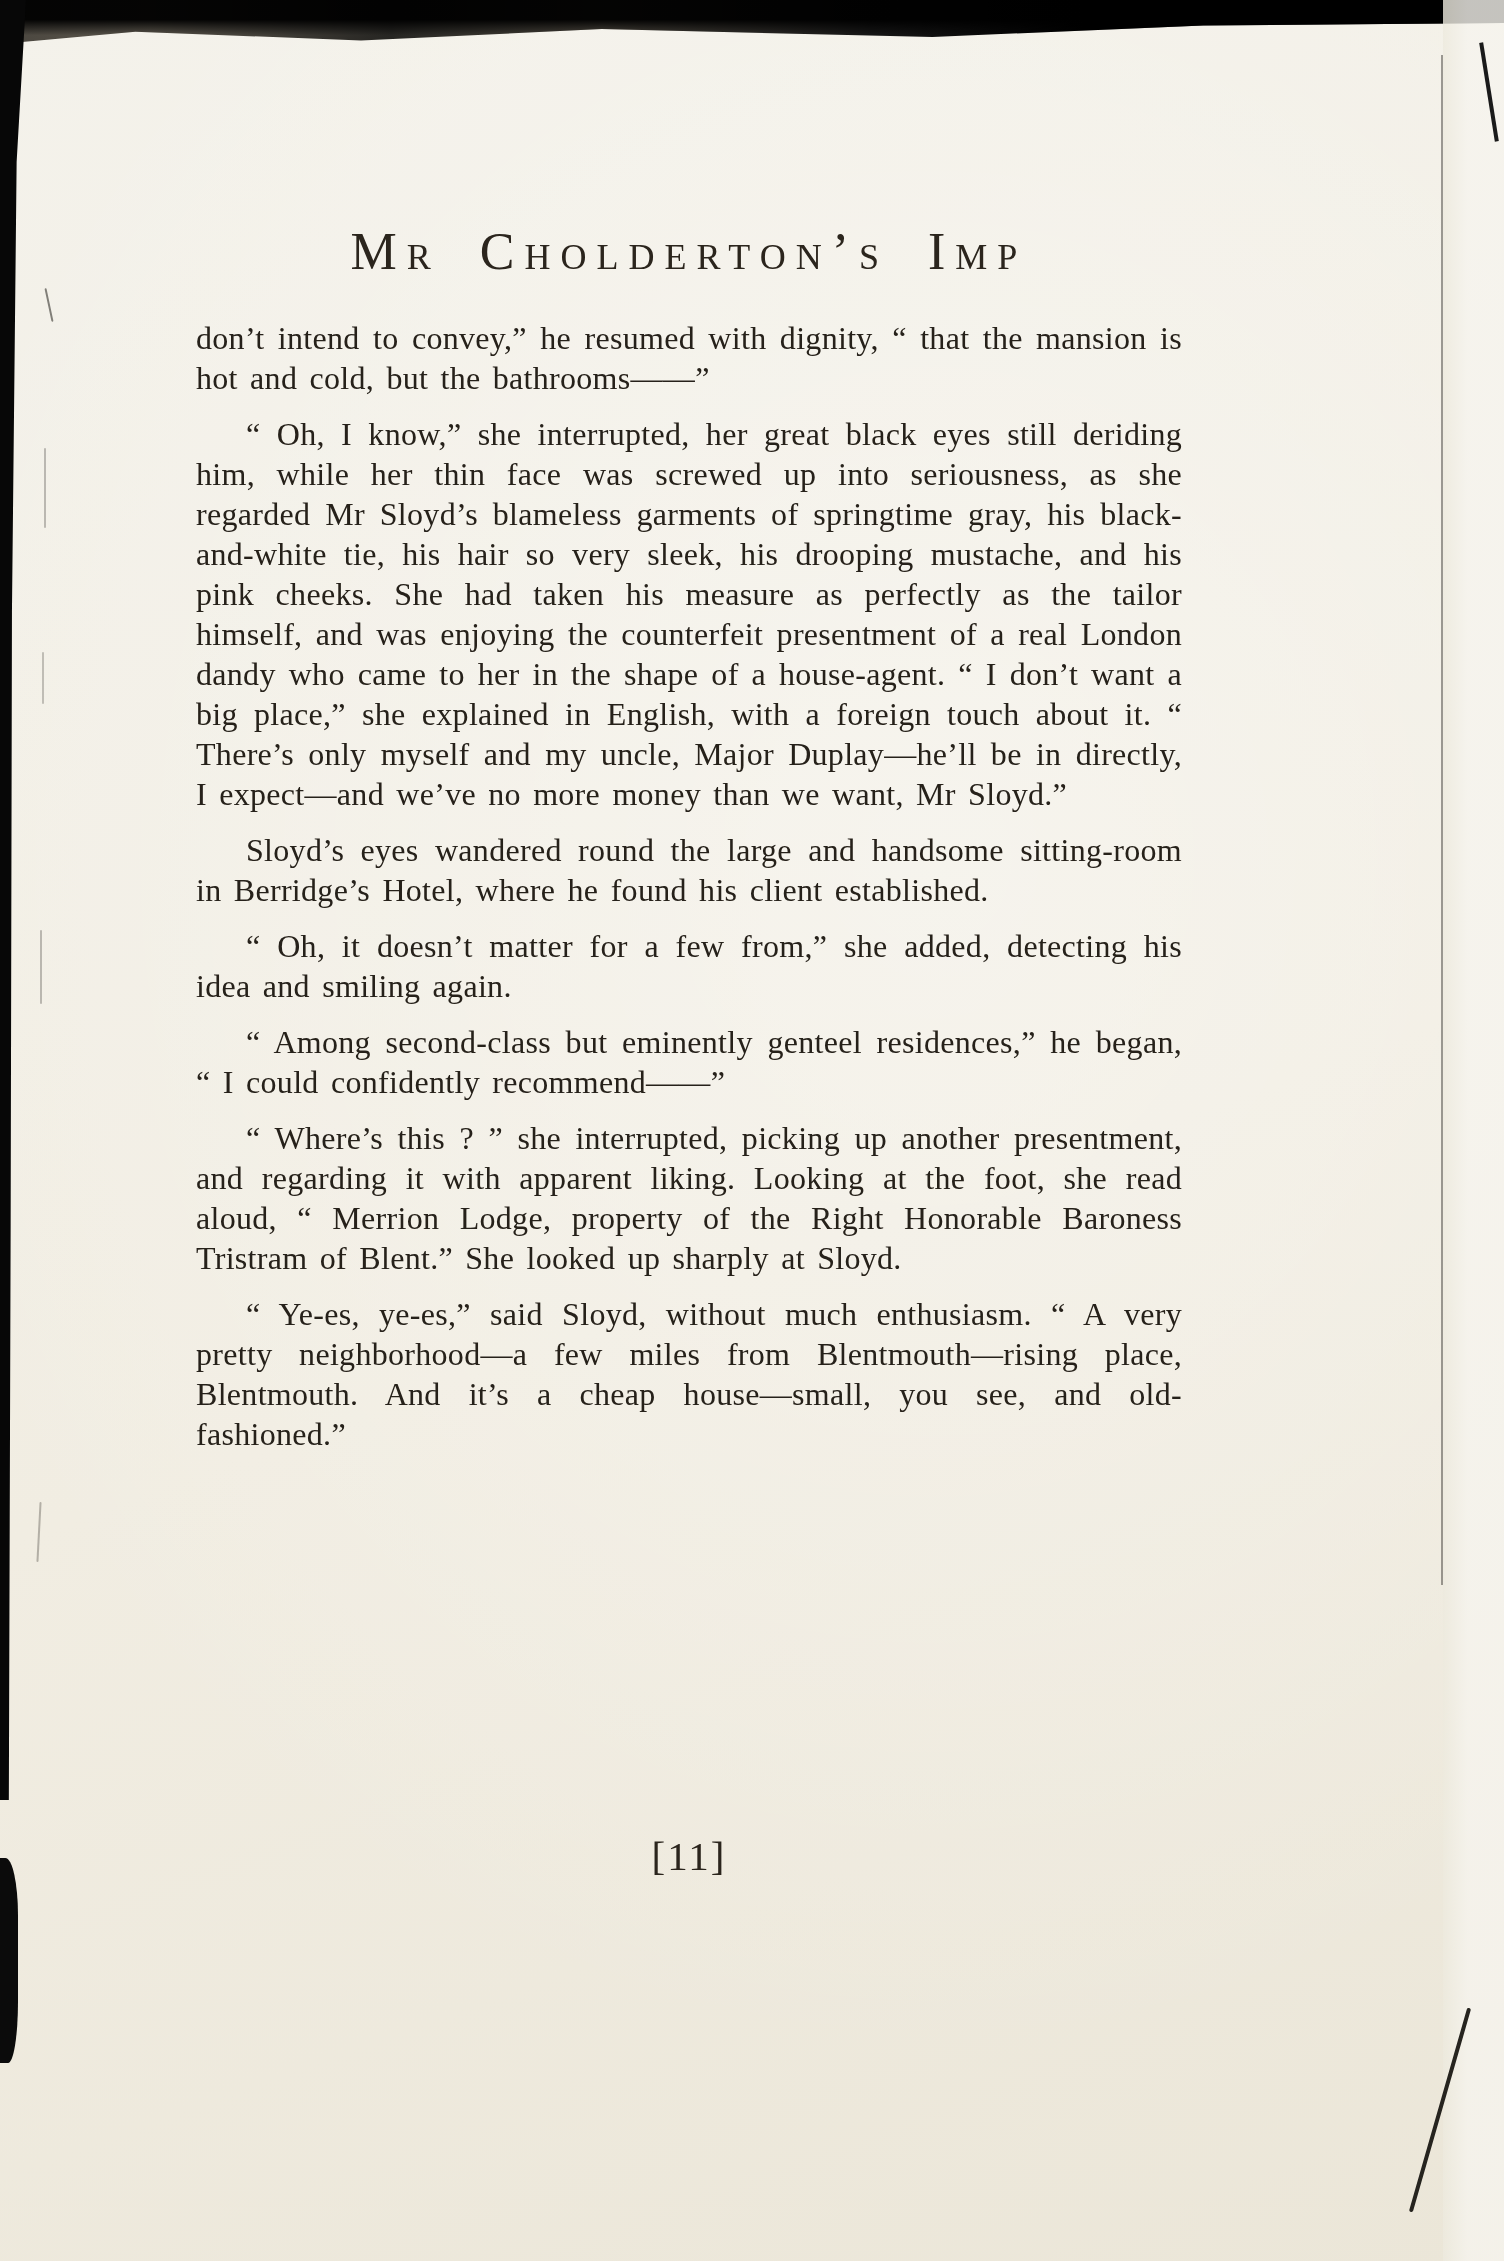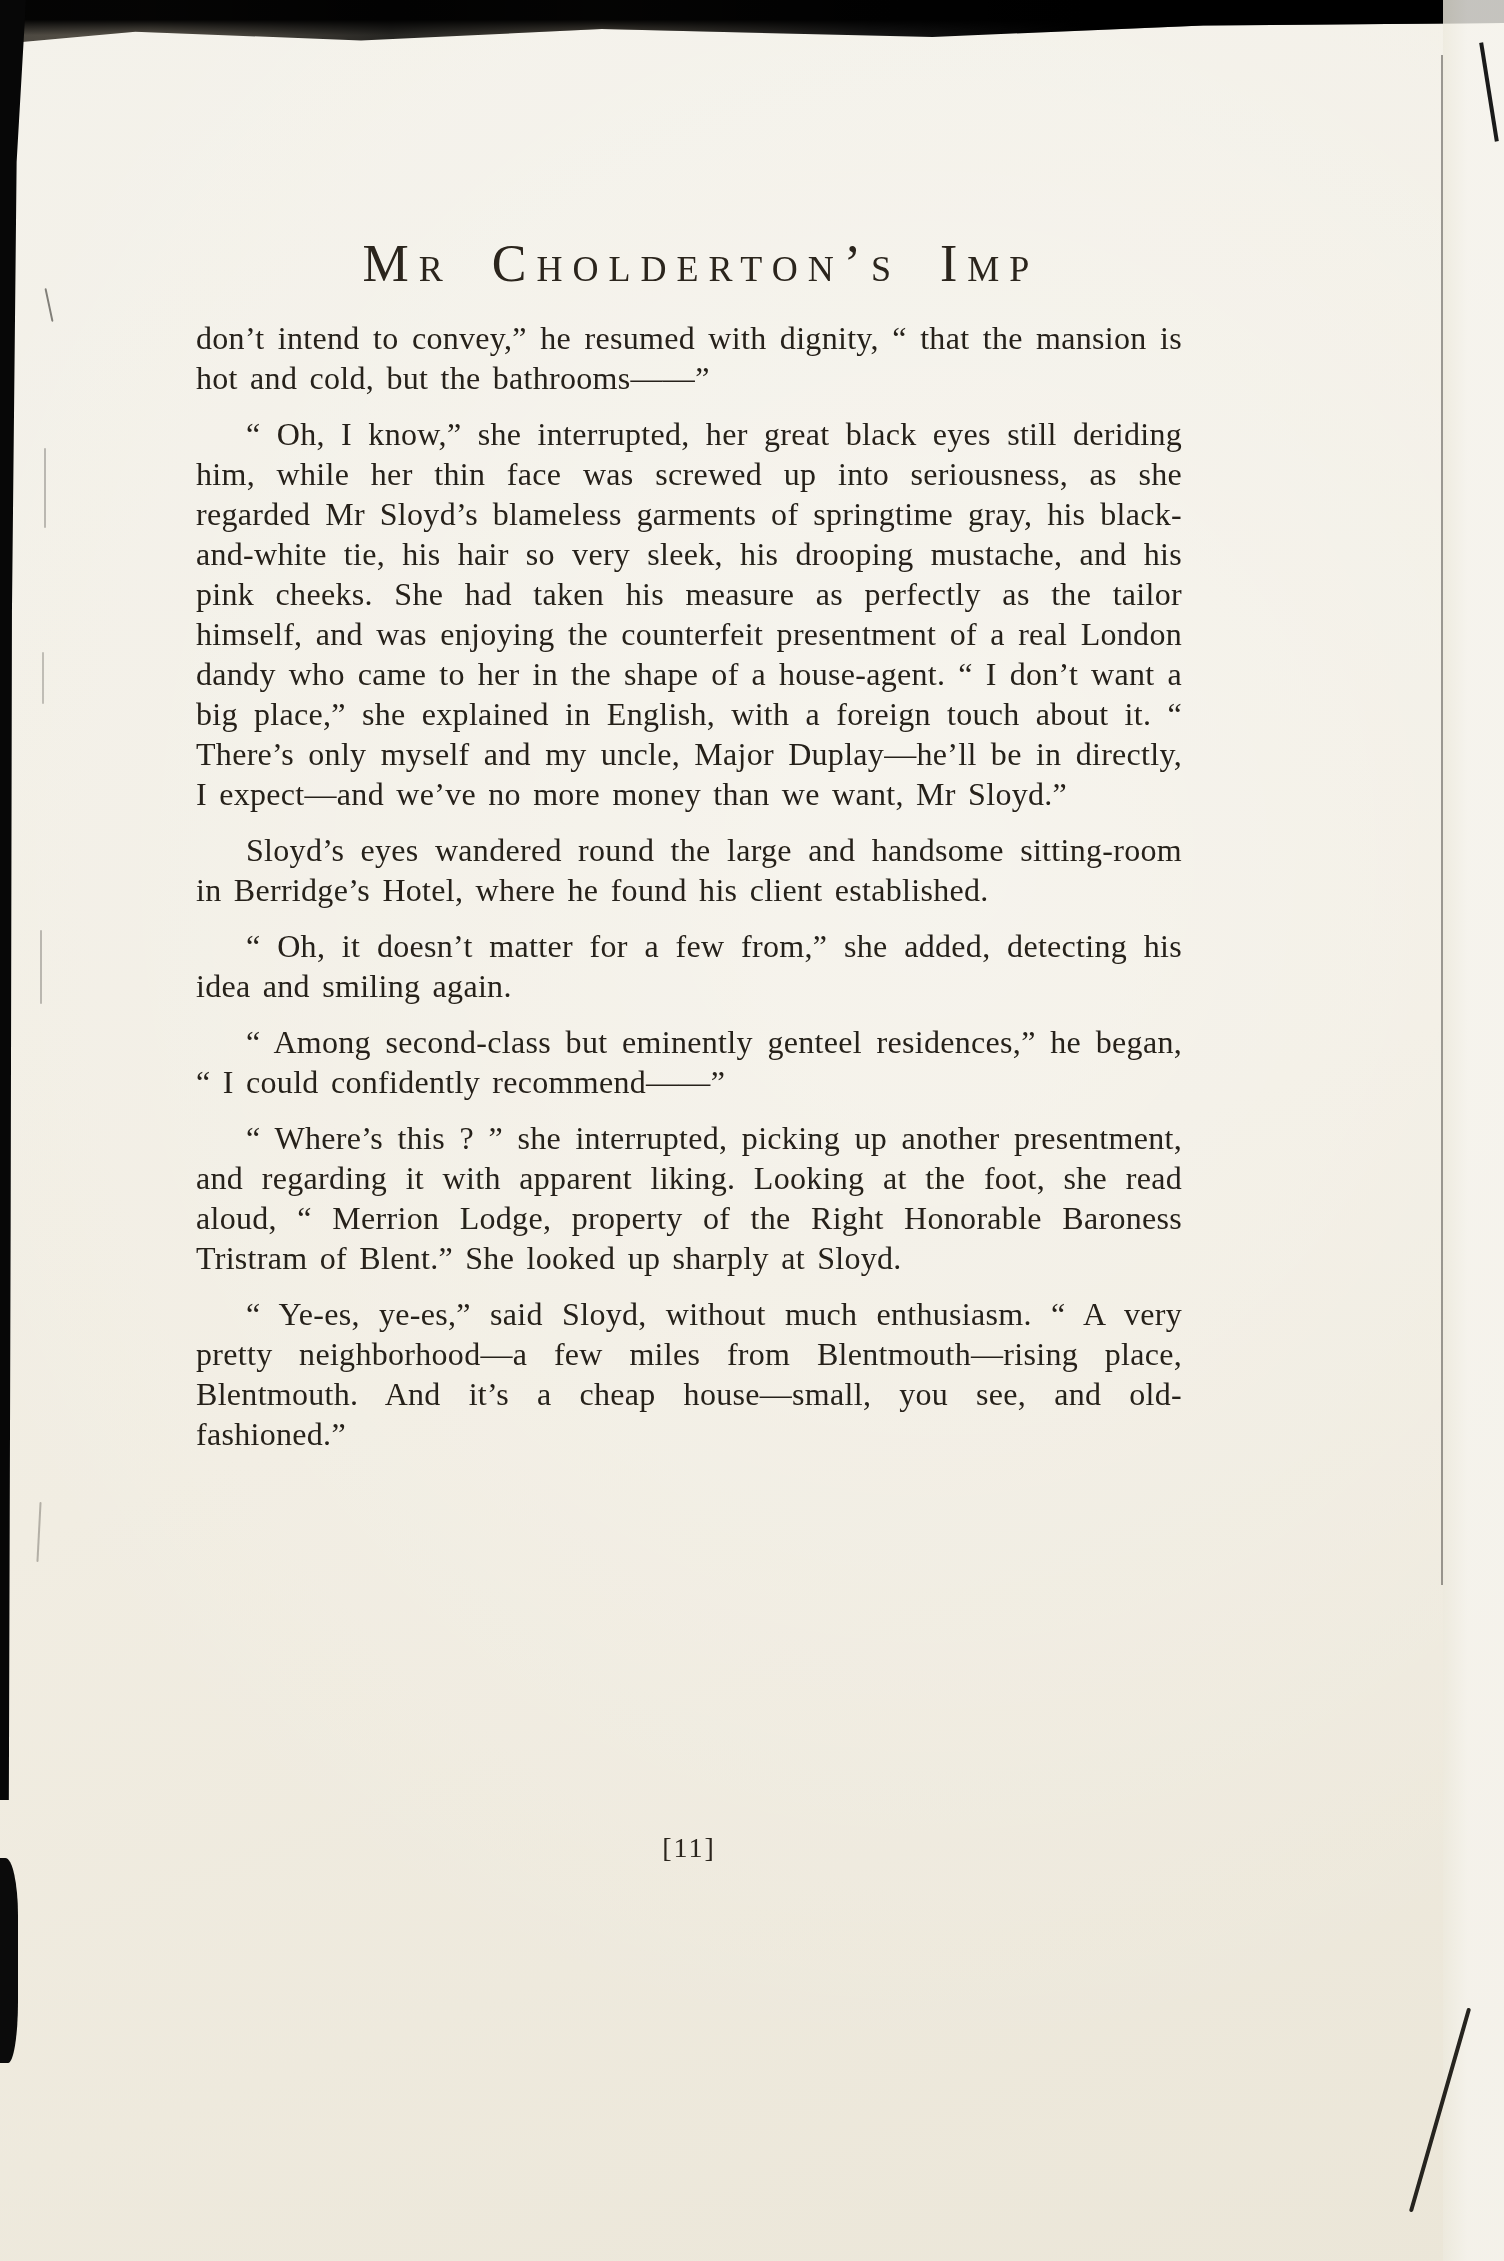--- a/index.html
+++ b/index.html
@@ -56,21 +56,21 @@
   .tick1 { left: 48px; top: 288px;  height: 34px;  transform: rotate(-12deg); }
   .tick2 { left: 44px; top: 448px;  height: 80px;  opacity: .5; }
   .tick3 { left: 42px; top: 652px;  height: 52px;  opacity: .45; }
   .tick4 { left: 40px; top: 930px;  height: 74px;  opacity: .5; }
   .tick5 { left: 38px; top: 1502px; height: 60px;  opacity: .55; transform: rotate(3deg); }
 
   
   .title {
     position: absolute;
     left: 180px; top: 222px; width: 1018px;
-    margin: 12px;
+    margin: 0;
     text-align: center;
     font-size: 52px;
     font-weight: 400;
     font-variant: small-caps;
     letter-spacing: 10px;
     word-spacing: 16px;
     color: #2b251d;
   }
   .text-block {
     position: absolute;
@@ -84,21 +84,21 @@
   .text-block p {
     margin: 16px;
     text-indent: 50px;
   }
   .text-block p:first-of-type { text-indent: 0; }
 
   .page-number {
     position: absolute;
     left: 180px; top: 1832px; width: 1018px;
     text-align: center;
-    font-size: 28px;
+    font-size: 41px;
     letter-spacing: 2px;
     color: #2b251d;
   }
 </style>
 </head>
 <body>
 
 <div class="page">
 
   <div class="artifact top-bar"></div>

